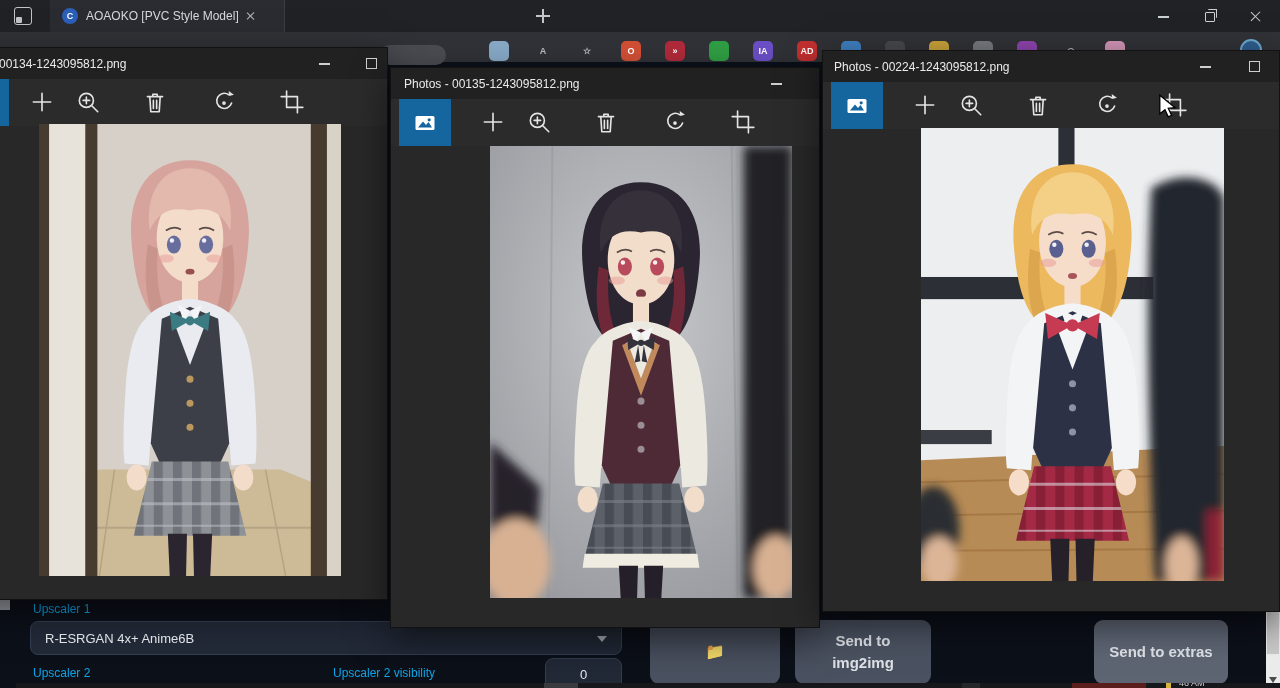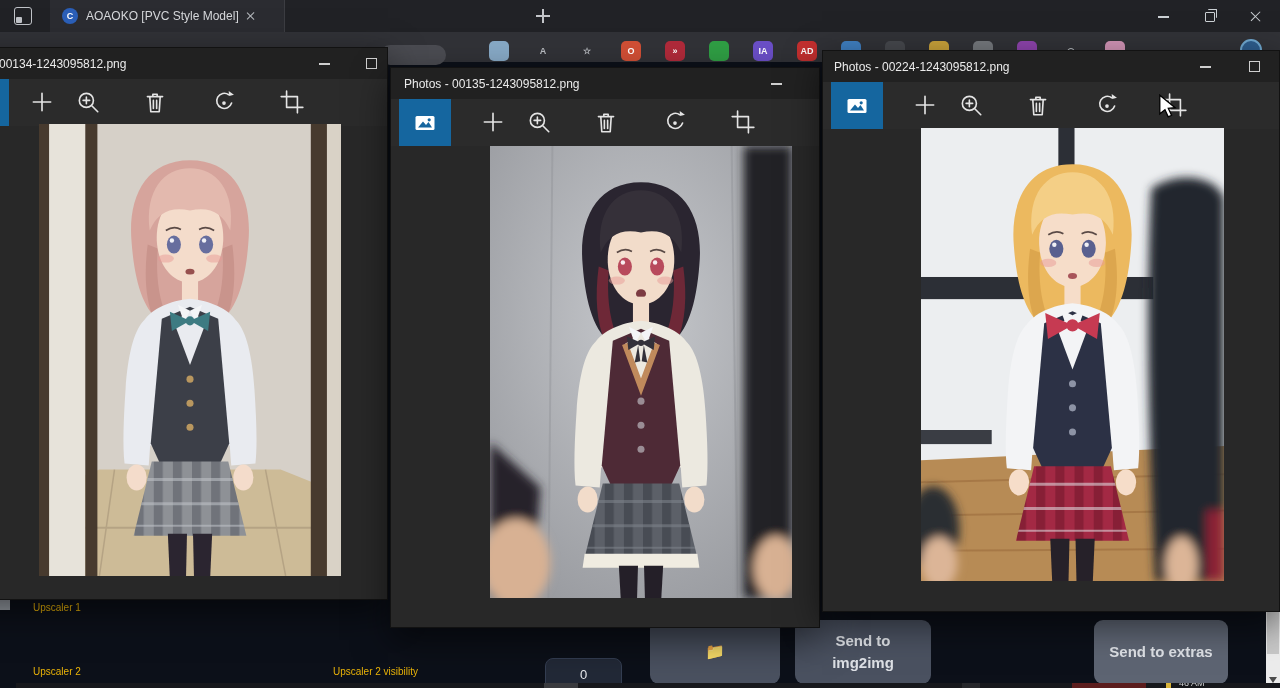--- a/index.html
+++ b/index.html
@@ -32,21 +32,21 @@
   .wc-close::before{transform:rotate(45deg);} .wc-close::after{transform:rotate(-45deg);}
 
   #toolstrip{position:absolute;left:0;top:32px;width:1280px;height:30px;background:#313237;z-index:1;}
   .addr{position:absolute;left:380px;top:13px;width:66px;height:20px;background:#4b4c52;border-radius:10px;}
   .ext{position:absolute;top:9px;width:20px;height:20px;border-radius:5px;display:flex;align-items:center;justify-content:center;
        font-size:9px;font-weight:bold;}
   .avatar{position:absolute;left:1240px;top:7px;width:22px;height:22px;border-radius:50%;
        background:#2e5e8e;border:2px solid #6fa8d0;box-sizing:border-box;}
 
   
-  .sd-label{position:absolute;font-size:10px;color:#eab308;z-index:1;}
+  .sd-label{position:absolute;font-size:12px;color:#0ea5e9;z-index:1;}
   #sd-dropdown{position:absolute;left:30px;top:621px;width:592px;height:34px;background:#222937;
       border:1px solid #343e52;border-radius:8px;box-sizing:border-box;z-index:1;display:flex;align-items:center;}
   #sd-dropdown .ddtext{margin-left:14px;font-size:13px;color:#e8eaee;}
   .ddcaret{position:absolute;right:14px;top:14px;width:0;height:0;border-left:5px solid transparent;
       border-right:5px solid transparent;border-top:6px solid #aab1bd;}
   #sd-num{position:absolute;left:545px;top:658px;width:77px;height:34px;background:#222937;
       border:1px solid #343e52;border-radius:8px;box-sizing:border-box;z-index:1;
       text-align:center;font-size:13px;color:#e8eaee;padding-top:8px;}
   .sd-btn{position:absolute;top:620px;height:64px;background:#4a5160;border-radius:9px;z-index:1;
       display:flex;align-items:center;justify-content:center;text-align:center;
@@ -115,20 +115,24 @@
   </div>
 
   <div id="toolstrip">
     <span class="addr"></span>
     <span id="extrow"><span class="ext" style="left: 489px; background: rgb(135, 169, 198); color: rgb(255, 255, 255);"></span><span class="ext" style="left: 533px; background: transparent; color: rgb(185, 188, 193);">A</span><span class="ext" style="left: 577px; background: transparent; color: rgb(185, 188, 193);">☆</span><span class="ext" style="left: 621px; background: rgb(209, 79, 53); color: rgb(255, 255, 255);">O</span><span class="ext" style="left: 665px; background: rgb(176, 42, 58); color: rgb(255, 255, 255);">»</span><span class="ext" style="left: 709px; background: rgb(47, 158, 68); color: rgb(232, 255, 232);"></span><span class="ext" style="left: 753px; background: rgb(107, 79, 200); color: rgb(255, 255, 255);">IA</span><span class="ext" style="left: 797px; background: rgb(197, 48, 48); color: rgb(255, 255, 255);">AD</span><span class="ext" style="left: 841px; background: rgb(63, 127, 193); color: rgb(255, 255, 255);"></span><span class="ext" style="left: 885px; background: rgb(70, 72, 77); color: rgb(255, 255, 255);"></span><span class="ext" style="left: 929px; background: rgb(201, 162, 58); color: rgb(255, 255, 255);"></span><span class="ext" style="left: 973px; background: rgb(117, 120, 125); color: rgb(255, 255, 255);"></span><span class="ext" style="left: 1017px; background: rgb(142, 68, 173); color: rgb(255, 255, 255);"></span><span class="ext" style="left: 1061px; background: transparent; color: rgb(185, 188, 193);">◠</span><span class="ext" style="left: 1105px; background: rgb(210, 148, 182); color: rgb(255, 255, 255);"></span></span>
     <span class="avatar"></span>
   </div>
 
   <span class="sd-stray"></span>
   <span class="sd-label" style="left:33px;top:602px;">Upscaler 1</span>
+  <div id="sd-dropdown">
+    <span class="ddtext">R-ESRGAN 4x+ Anime6B</span>
+    <span class="ddcaret"></span>
+  </div>
   <span class="sd-label" style="left:33px;top:666px;">Upscaler 2</span>
   <span class="sd-label" style="left:333px;top:666px;">Upscaler 2 visibility</span>
   <div id="sd-num">0</div>
   <div class="sd-btn" id="btn-folder">📁</div>
   <div class="sd-btn" id="btn-img2img">Send to img2img</div>
   <div class="sd-btn" id="btn-extras">Send to extras</div>
   <div id="sd-scrollbar">
     <span class="thumb"></span>
     <span class="sarrow"></span>
   </div>

